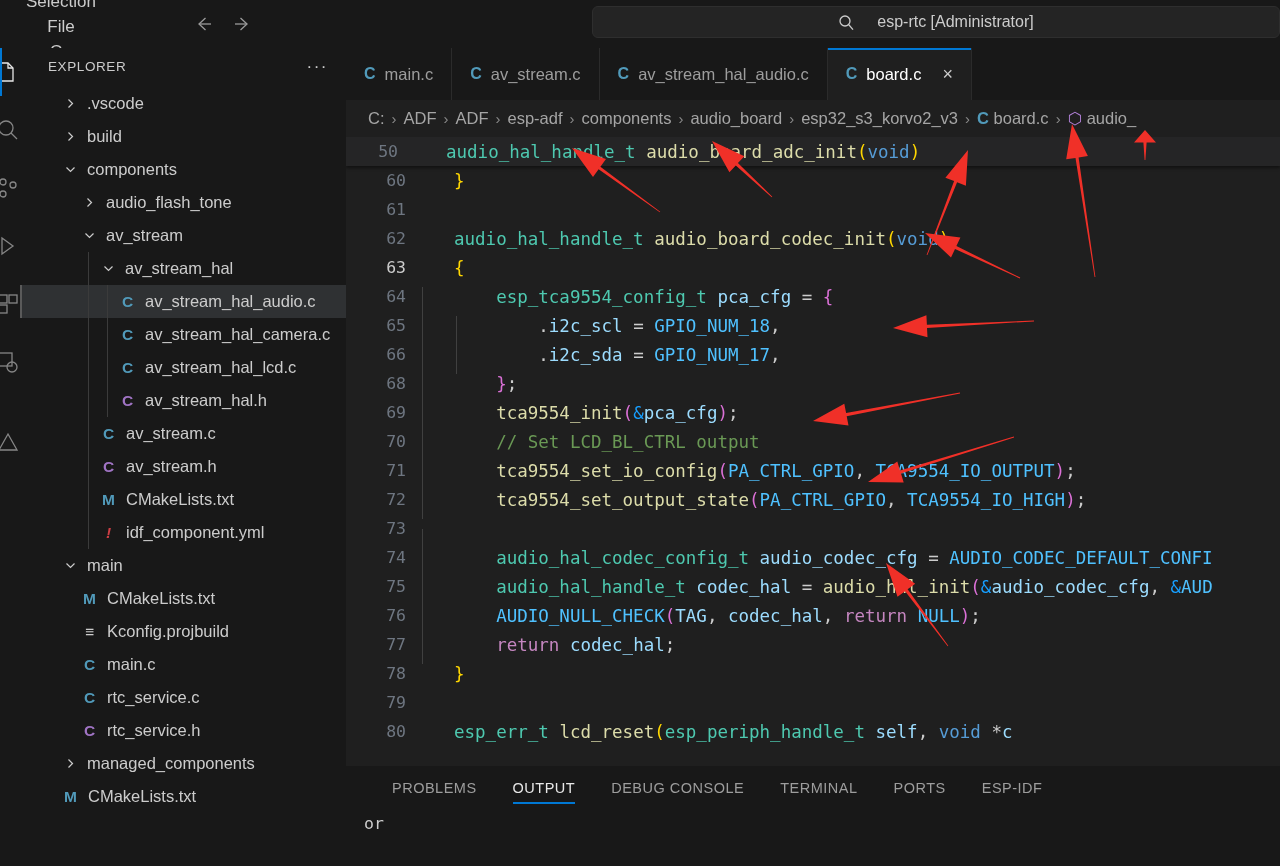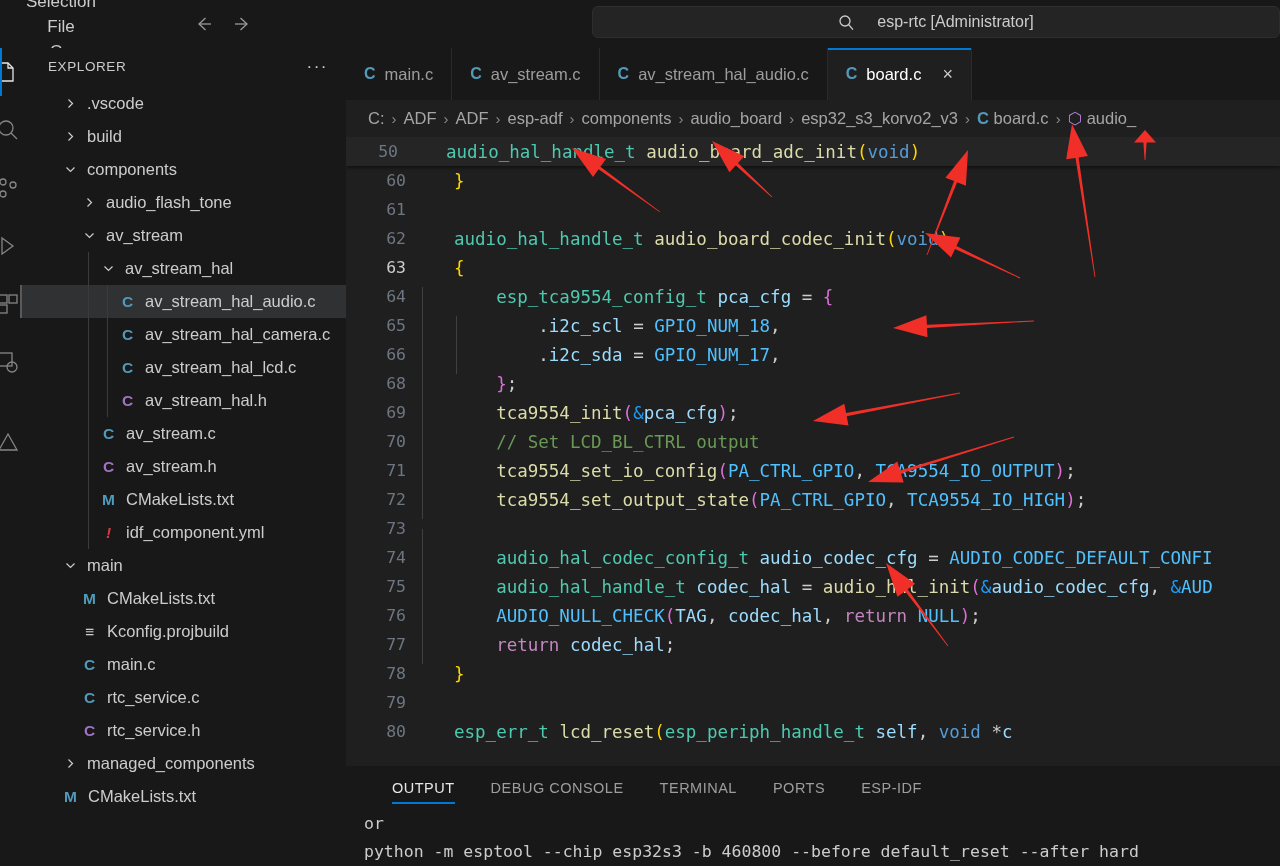--- a/index.html
+++ b/index.html
@@ -433,29 +433,29 @@
           <div class="cline"><span class="gutter">77</span><span class="ctext"><div class="ind" style="left:0px"></div><span class="t-plain">    </span><span class="t-ctrl">return</span><span class="t-plain"> </span><span class="t-var">codec_hal</span><span class="t-plain">;</span></span></div>
           <div class="cline"><span class="gutter">78</span><span class="ctext"><span class="t-brace1">}</span></span></div>
           <div class="cline"><span class="gutter">79</span><span class="ctext"></span></div>
           <div class="cline"><span class="gutter">80</span><span class="ctext"><span class="t-type">esp_err_t</span><span class="t-plain"> </span><span class="t-fn">lcd_reset</span><span class="t-brace1">(</span><span class="t-type">esp_periph_handle_t</span><span class="t-plain"> </span><span class="t-var">self</span><span class="t-plain">, </span><span class="t-kw">void</span><span class="t-plain"> *</span><span class="t-var">c</span></span></div>
         </div>
     </div>
   </div>
 
   <div class="panel">
     <div class="paneltabs" id="panel-tabs">
+        <div class="ptab">PROBLEMS</div>
         <div class="ptab active">OUTPUT</div>
         <div class="ptab">DEBUG CONSOLE</div>
         <div class="ptab">TERMINAL</div>
         <div class="ptab">PORTS</div>
         <div class="ptab">ESP-IDF</div>
       </div>
     <div class="outwrap" id="output-lines">
         <div class="oline">or</div>
-        <div class="oline">python -m esptool --chip esp32s3 -b 460800 --before default_reset --after hard</div>
       </div>
   </div>
 
   <svg class="arrows" id="arrow-layer" viewBox="0 0 1280 866">
       <polygon points="572.0,148.0 606.0,159.1 600.4,166.7 660.2,211.7 659.8,212.3 598.6,169.3 593.0,176.9" fill="#f03028"></polygon>
       <polygon points="712.0,141.0 744.4,156.2 737.9,163.0 772.3,196.7 771.7,197.3 735.8,165.4 729.4,172.2" fill="#f03028"></polygon>
       <polygon points="968.0,150.0 965.9,185.7 957.1,182.3 927.4,255.1 926.6,254.9 954.1,181.1 945.4,177.7" fill="#f03028"></polygon>
       <polygon points="925.0,233.0 960.4,237.6 956.4,246.1 1020.2,277.6 1019.8,278.4 955.0,249.0 951.0,257.5" fill="#f03028"></polygon>
       <polygon points="1072.0,124.0 1087.9,156.0 1078.6,157.4 1095.4,276.9 1094.6,277.1 1075.5,157.9 1066.2,159.3" fill="#f03028"></polygon>
       <polygon points="1145.0,130.0 1156.0,142.6 1146.6,142.6 1145.4,160.0 1144.6,160.0 1143.4,142.6 1134.0,142.6" fill="#f03028"></polygon>

